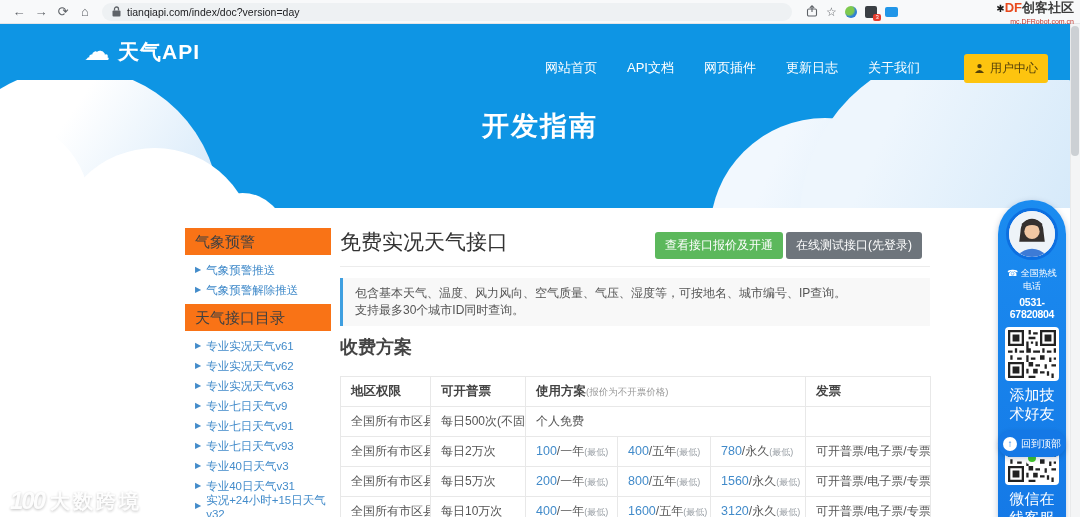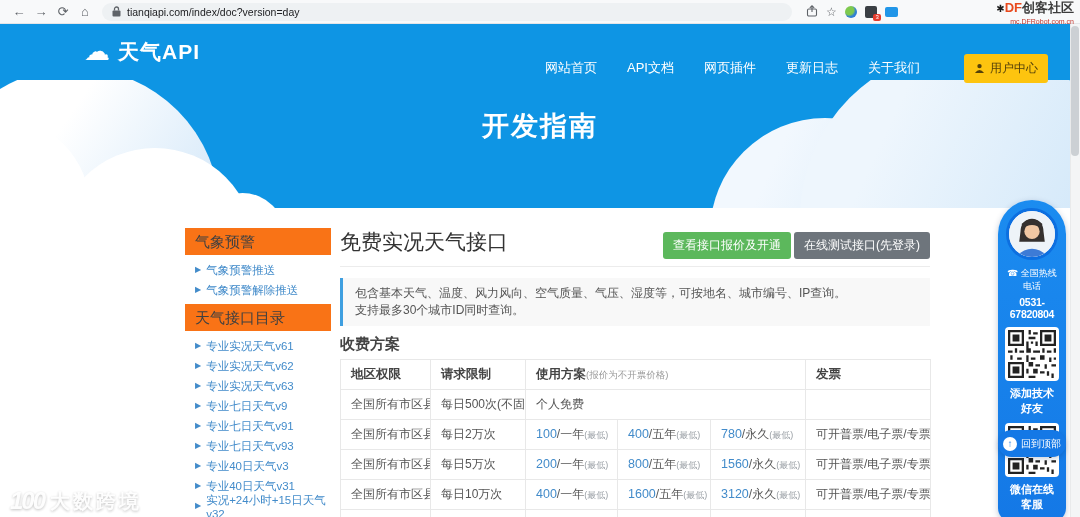--- a/index.html
+++ b/index.html
@@ -54,47 +54,47 @@
   .sidebar { position:absolute; left:185px; top:228px; width:146px; z-index:8; }
   .side-head { background:#f97316; color:#404040; font-size:15px; padding:5px 10px; height:27px; line-height:17px; }
   .side-links { padding:5px 0 4px 10px; }
   .side-link { display:flex; align-items:center; gap:5px; height:20px; cursor:pointer; }
   .side-link .tri { color:#428bca; font-size:8px; line-height:8px; }
   .side-link .txt { color:#428bca; font-size:11.5px; }
 
   
   .main { position:absolute; left:340px; top:228px; width:590px; z-index:8; }
   .main-title { font-size:21px; color:#333; font-weight:normal; }
-  .title-btns { position:absolute; right:0; top:4px; display:flex; gap:3px; }
+  .title-btns { position:absolute; right:8px; top:4px; display:flex; gap:3px; }
   .btn { border:none; color:#fff; font-size:12px; padding:5px 10px; border-radius:3px; cursor:pointer; font-family:inherit; }
   .btn-green { background:#5cb85c; }
   .btn-gray { background:#6e757c; }
   .title-rule { border-top:1px solid #ececec; margin-top:10px; }
   .desc-box { margin-top:11px; background:#f8f8f8; border-left:3px solid #3f9fe0; padding:7px 12px; }
   .desc-box p { font-size:12px; color:#555; line-height:17px; }
-  .plan-heading { margin:9px 0 5px; font-size:15px; color:#444; font-weight:bold; }
+  .plan-heading { margin:9px 0 17px; font-size:18px; color:#444; font-weight:bold; }
 
   table.pricing { border-collapse:collapse; table-layout:fixed; width:590px; }
   .pricing td, .pricing th { border:1px solid #e8e8e8; height:30px; padding:0 10px; font-size:12px; color:#555; text-align:left; vertical-align:middle; overflow:hidden; white-space:nowrap; }
   .pricing th { color:#444; font-size:12.5px; }
   .pricing th .note { font-weight:normal; font-size:9.5px; color:#999; }
   .price { color:#428bca; font-size:12.5px; }
   .psuf { color:#555; font-size:12px; }
   .pmin { color:#9aa0a6; font-size:9px; }
 
   
   .widget { position:absolute; left:998px; top:200px; width:68px; background:linear-gradient(180deg,#1b8cf0,#1478e6); border-radius:34px 34px 14px 14px; padding:8px 7px 10px; text-align:center; z-index:20; box-shadow:0 2px 6px rgba(0,40,90,.25); }
   .avatar { width:52px; height:52px; border-radius:50%; border:3px solid #0d6fe0; margin:0 auto; overflow:hidden; background:#eef3f8; }
   .hotline-label { color:#fff; font-size:9px; margin-top:7px; }
   .hotline-num { color:#fff; font-size:10.5px; font-weight:bold; margin-top:3px; letter-spacing:-0.3px; }
   .qrwrap { position:relative; width:54px; height:54px; margin:7px auto 0; background:#fff; border-radius:4px; padding:3px; }
   .qrwrap svg { width:48px; height:48px; display:block; }
   .wx-dot { position:absolute; left:50%; top:50%; width:12px; height:12px; margin:-6px 0 0 -6px; background:#fff; border-radius:3px; display:flex; align-items:center; justify-content:center; }
   .wx-dot i { width:8px; height:8px; border-radius:50%; background:#43c729; display:block; }
-  .qr-label { color:#fff; font-size:11px; margin-top:5px;font-weight:bold; }
+  .qr-label { color:#fff; font-size:15px; margin-top:5px; }
   .backtop { position:absolute; left:998px; top:430px; width:68px; height:27px; background:#1478e6; border-radius:14px; display:flex; align-items:center; justify-content:center; gap:4px; cursor:pointer; z-index:20; box-shadow:0 2px 5px rgba(0,40,90,.2); }
   .backtop .circ { width:14px; height:14px; background:#fff; color:#1478e6; border-radius:50%; font-size:10px; line-height:14px; text-align:center; }
   .backtop .txt { color:#fff; font-size:10px; }
 
   
   .scroll-track { position:absolute; right:0; top:24px; width:10px; height:493px; background:#f4f5f6; border-left:1px solid #e9eaeb; z-index:50; }
   .scroll-thumb { position:absolute; right:1px; top:2px; width:8px; height:130px; background:#ccd0d4; border-radius:4px; cursor:pointer; }
 
   
   .wm-bl { position:absolute; left:10px; bottom:2px; display:flex; align-items:center; gap:6px; z-index:30; pointer-events:none; opacity:.9; }
@@ -257,21 +257,21 @@
         <col style="width:90px">
         <col style="width:95px">
         <col style="width:92px">
         <col style="width:93px">
         <col style="width:95px">
         <col style="width:125px">
       </colgroup>
     <tbody>
         <tr>
       <th>地区权限</th>
-      <th>请求限制</th>
+      <th>可开普票</th>
       <th colspan="3"><span>使用方案</span><span class="note">(报价为不开票价格)</span></th>
       <th>发票</th>
     </tr>
     <tr>
       <td>全国所有市区县</td>
       <td>每日500次(不固定)</td>
       <td colspan="3">个人免费</td>
       <td></td>
     </tr>
     <tr>

